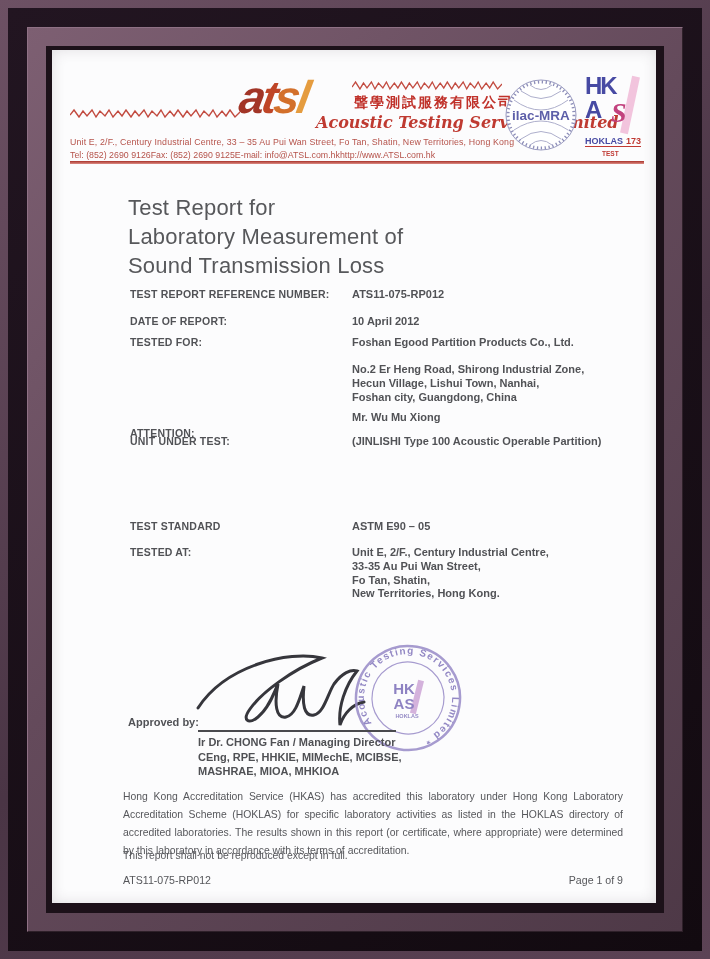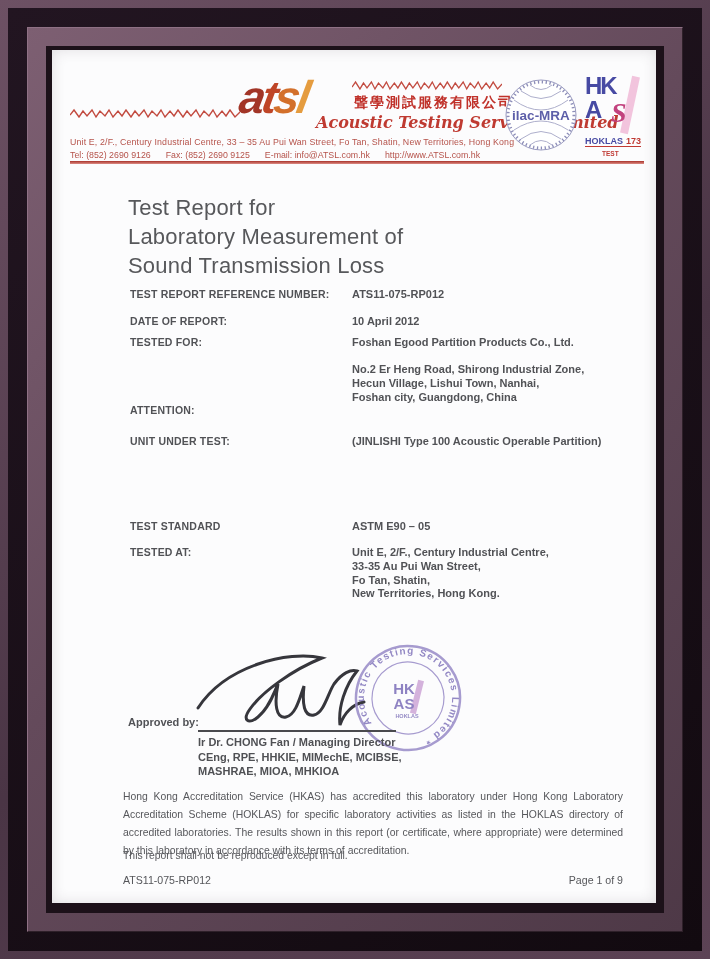--- a/index.html
+++ b/index.html
@@ -20,21 +20,21 @@
   .abs{position:absolute;}
   
   .atsl-logo{left:188px;top:24px;font-size:46px;font-weight:900;font-style:italic;
     transform:skewX(-10deg);letter-spacing:-3px;line-height:1;}
   .lt-a{color:#a23527;} .lt-t{color:#bf4527;} .lt-s{color:#d3702b;} .lt-l{color:#e59c3f;}
   .zig{stroke:#c24b40;fill:none;stroke-width:1.4;}
   .cn-name{left:302px;top:44px;font-size:14px;font-weight:bold;color:#c0322b;letter-spacing:2px;white-space:nowrap;}
   .en-name{left:264px;top:63px;font-family:"DejaVu Serif",serif;font-style:italic;font-weight:bold;
     font-size:16px;color:#bf3a31;white-space:nowrap;}
   .hdr-addr{left:18px;top:87px;font-size:8.8px;color:#b5524a;white-space:nowrap;letter-spacing:.15px;}
-  .hdr-contact{left:18px;top:100px;font-size:8.8px;color:#b5524a;white-space:nowrap;display:flex;gap:15px;align-items:center;}
+  .hdr-contact{left:18px;top:100px;font-size:8.8px;color:#b5524a;white-space:nowrap;display:flex;align-items:center;}
   .red-rule{left:18px;top:111px;width:574px;height:3px;
     background:linear-gradient(#a83229,#dd8d86);}
   
   .doc-title{left:76px;top:143px;font-size:22px;line-height:29px;font-weight:normal;color:#57585b;letter-spacing:.2px;}
   
   .label{left:78px;font-size:10.5px;font-weight:bold;color:#515256;letter-spacing:.2px;white-space:nowrap;}
   .value{left:300px;width:258px;font-size:11px;font-weight:bold;color:#515256;line-height:13.8px;}
   .nowrap{white-space:nowrap;}
   .pre{white-space:pre-line;}
   .jv{margin:0;text-align:justify;}
@@ -121,21 +121,22 @@
     <div class="abs label" style="top:265px">DATE OF REPORT:</div>
     <div class="abs value nowrap" style="top:265px">10 April 2012</div>
 
     <div class="abs label" style="top:286px">TESTED FOR:</div>
     <div class="abs value nowrap" style="top:286px">Foshan Egood Partition Products Co., Ltd.</div>
 
     <div class="abs value pre" style="top:313px">No.2 Er Heng Road, Shirong Industrial Zone,
 Hecun Village, Lishui Town, Nanhai,
 Foshan city, Guangdong, China</div>
 
-    <div class="abs label" style="top:354px">ATTENTION:</div>
+    <div class="abs label" style="top:377px">ATTENTION:</div>
+    <div class="abs value nowrap" style="top:361px">Mr. Wu Mu Xiong</div>
 
     <div class="abs label" style="top:385px">UNIT UNDER TEST:</div>
     <div class="abs value" style="top:385px">
       <p class="jv">(JINLISHI Type 100 Acoustic Operable Partition)</p>
     </div>
 
     <div class="abs label" style="top:470px">TEST STANDARD</div>
     <div class="abs value nowrap" style="top:470px">ASTM E90 – 05</div>
 
     <div class="abs label" style="top:496px">TESTED AT:</div>

